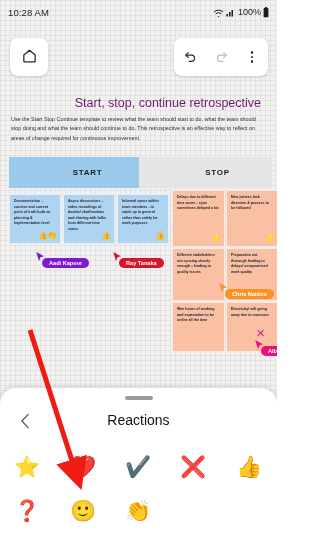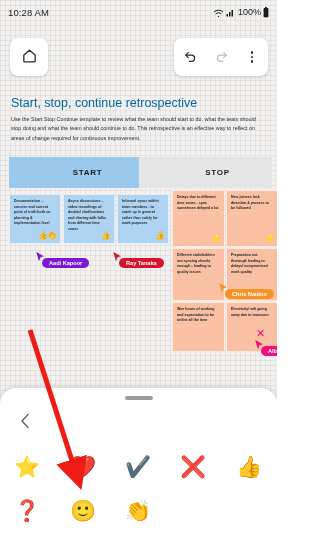--- a/index.html
+++ b/index.html
@@ -33,21 +33,21 @@
     display:flex;align-items:center;justify-content:center;
   }
   #home-card{left:10px;top:38px;width:38px;height:38px;}
   #hist-card{right:9px;top:38px;width:94px;height:38px;gap:0px;}
   .tbtn{width:31px;height:38px;display:flex;align-items:center;justify-content:center;cursor:pointer;}
   .dots{display:flex;flex-direction:column;gap:2px;align-items:center;}
   .dots i{width:2.4px;height:2.4px;background:#2b2b2b;border-radius:50%;display:block;}
   
   #board-title{
     position:absolute;left:11px;top:96px;width:250px;
-    font-size:12.5px;color:#0369a1;z-index:10;
+    font-size:12.5px;color:#701a75;z-index:10;text-align:right;
   }
   #board-desc{
     position:absolute;left:11px;top:115px;width:252px;
     font-size:5.4px;line-height:1.75;color:#2a2c2e;z-index:10;
   }
   
   .col-head{
     position:absolute;height:31px;display:flex;align-items:center;
     justify-content:center;z-index:10;
   }
@@ -262,20 +262,21 @@
 
 <div id="sheet">
   <div id="grabber"></div>
   <div id="sheet-back">
     <span>
       <svg width="11" height="16" viewBox="0 0 12 18" fill="none" stroke="#5a5c5e" stroke-width="1.5" stroke-linecap="round" stroke-linejoin="round">
         <path d="M9 1.5L2 9l7 7.5"></path>
       </svg>
     </span>
   </div>
+  <div id="sheet-title">Reactions</div>
 
   <div id="emoji-grid">
     <div class="emoji-cell">⭐</div>
     <div class="emoji-cell">❤️</div>
     <div class="emoji-cell">✔️</div>
     <div class="emoji-cell">❌</div>
     <div class="emoji-cell">👍</div>
     <div class="emoji-cell">❓</div>
     <div class="emoji-cell">🙂</div>
     <div class="emoji-cell">👏</div>

